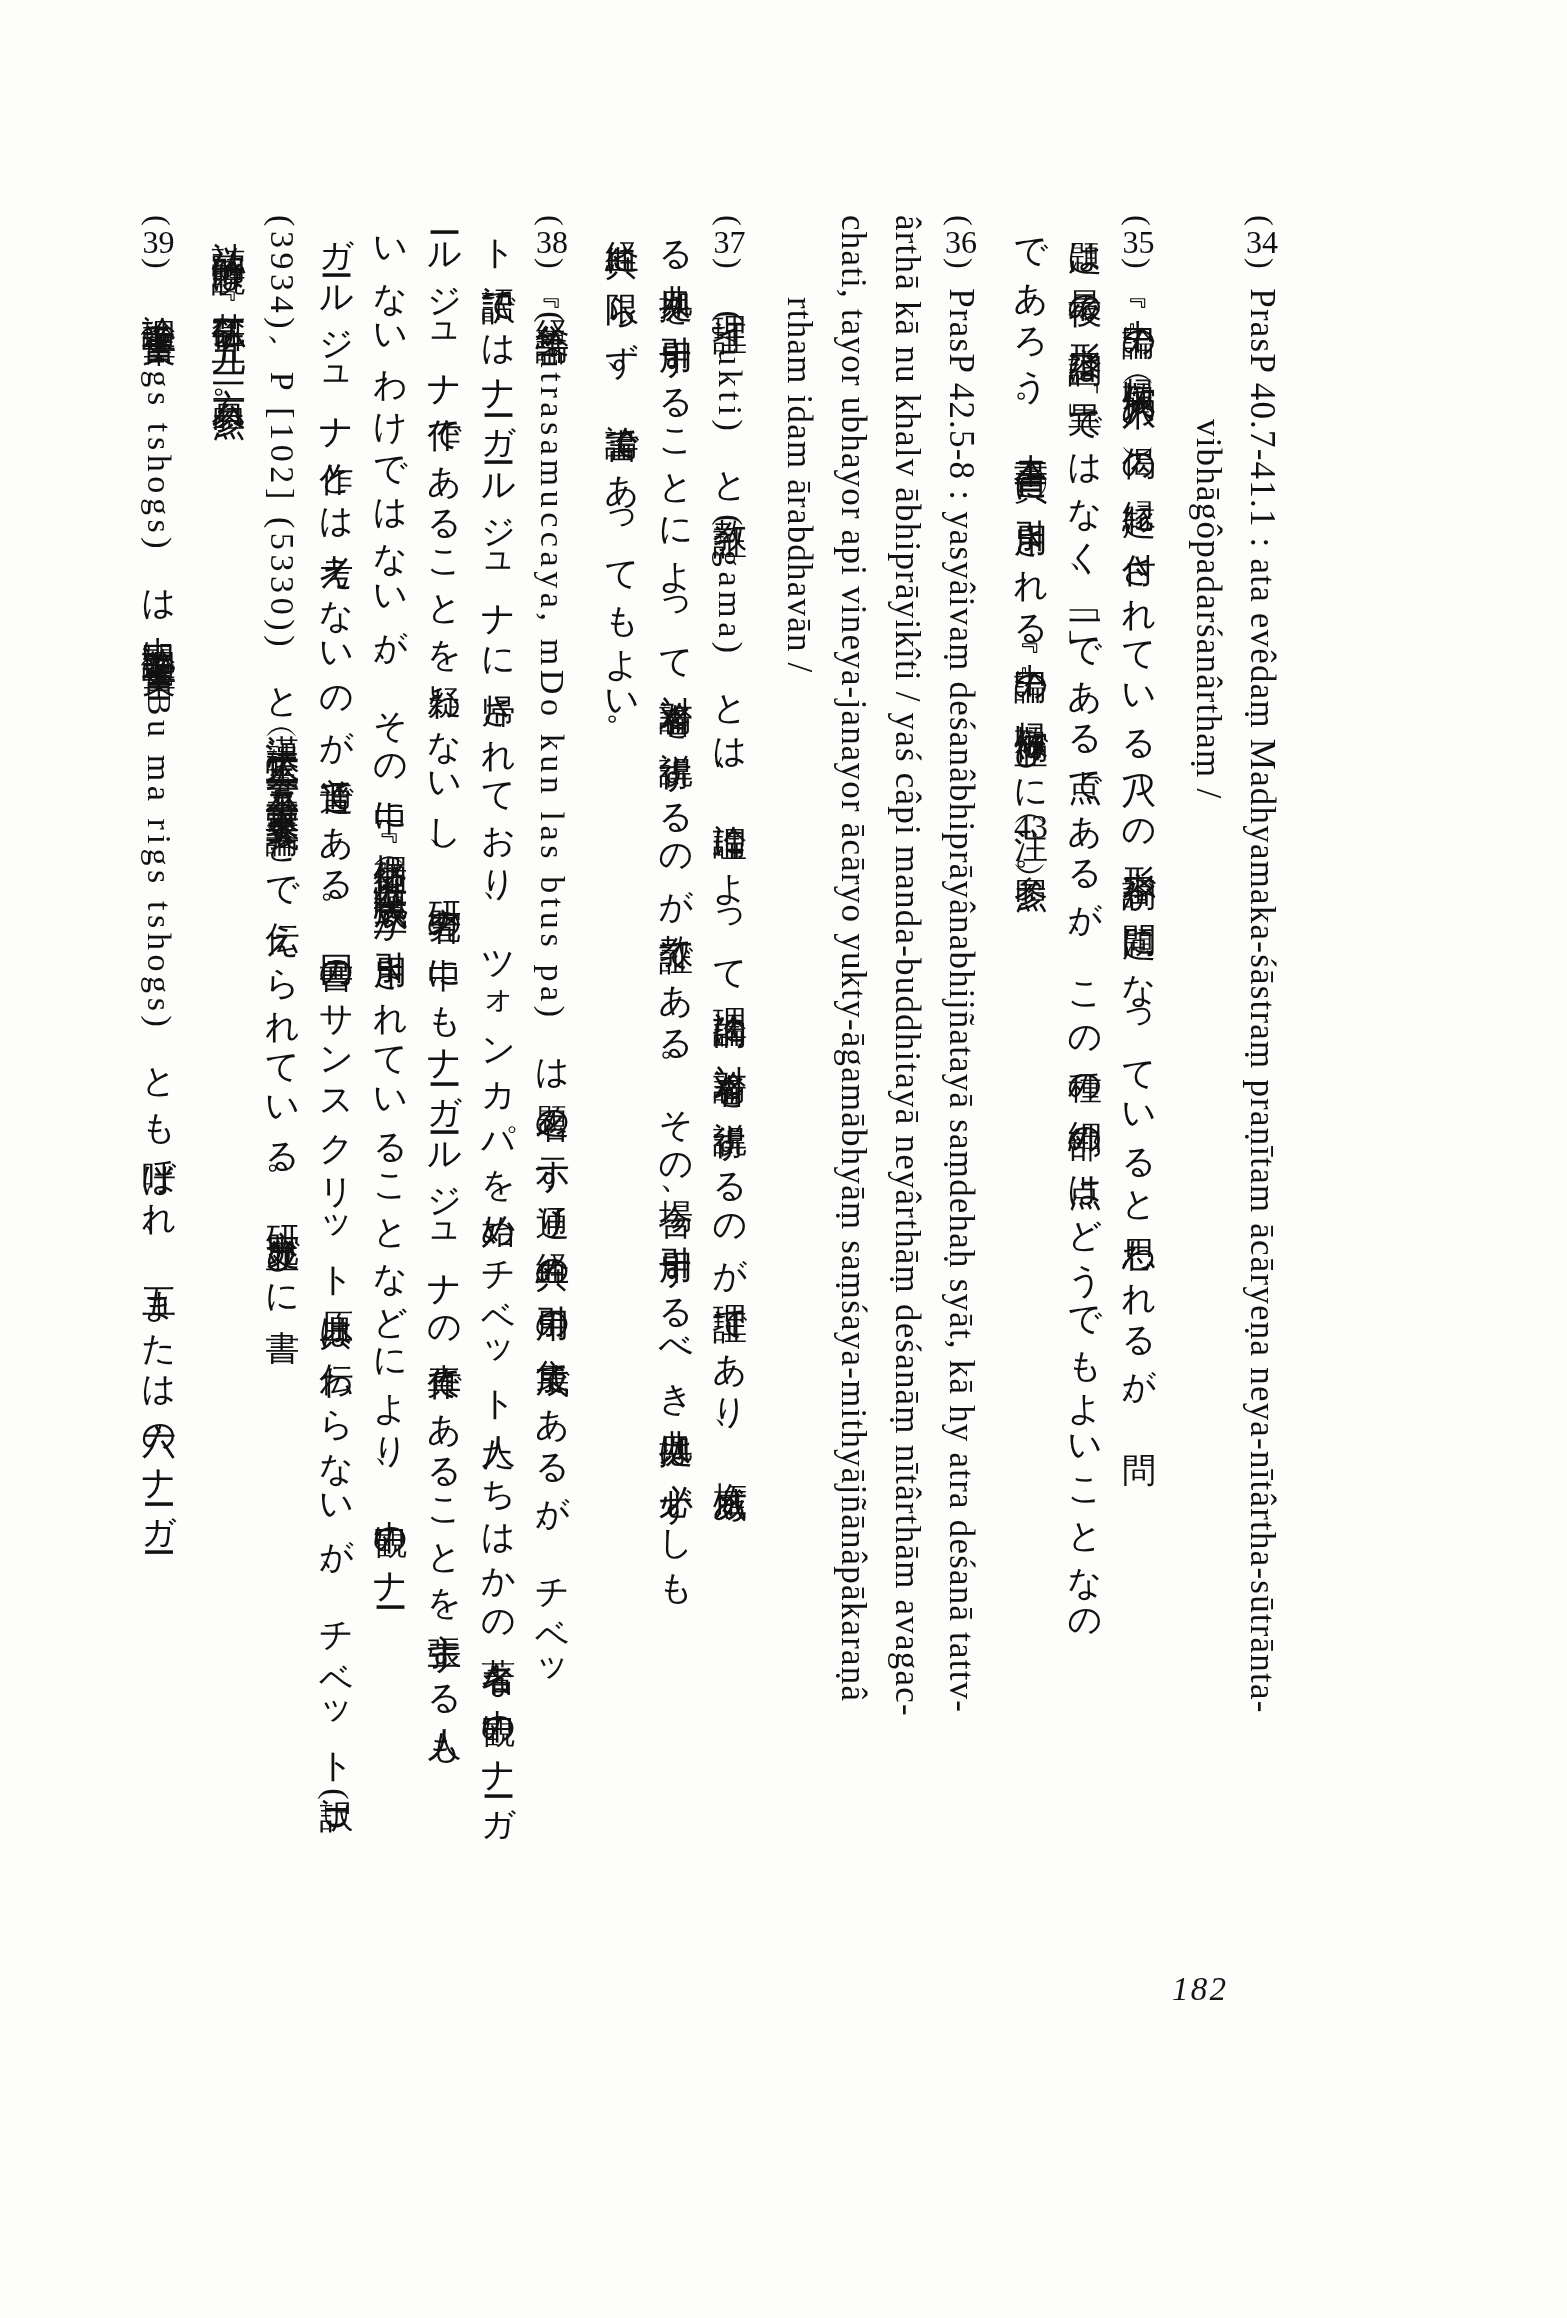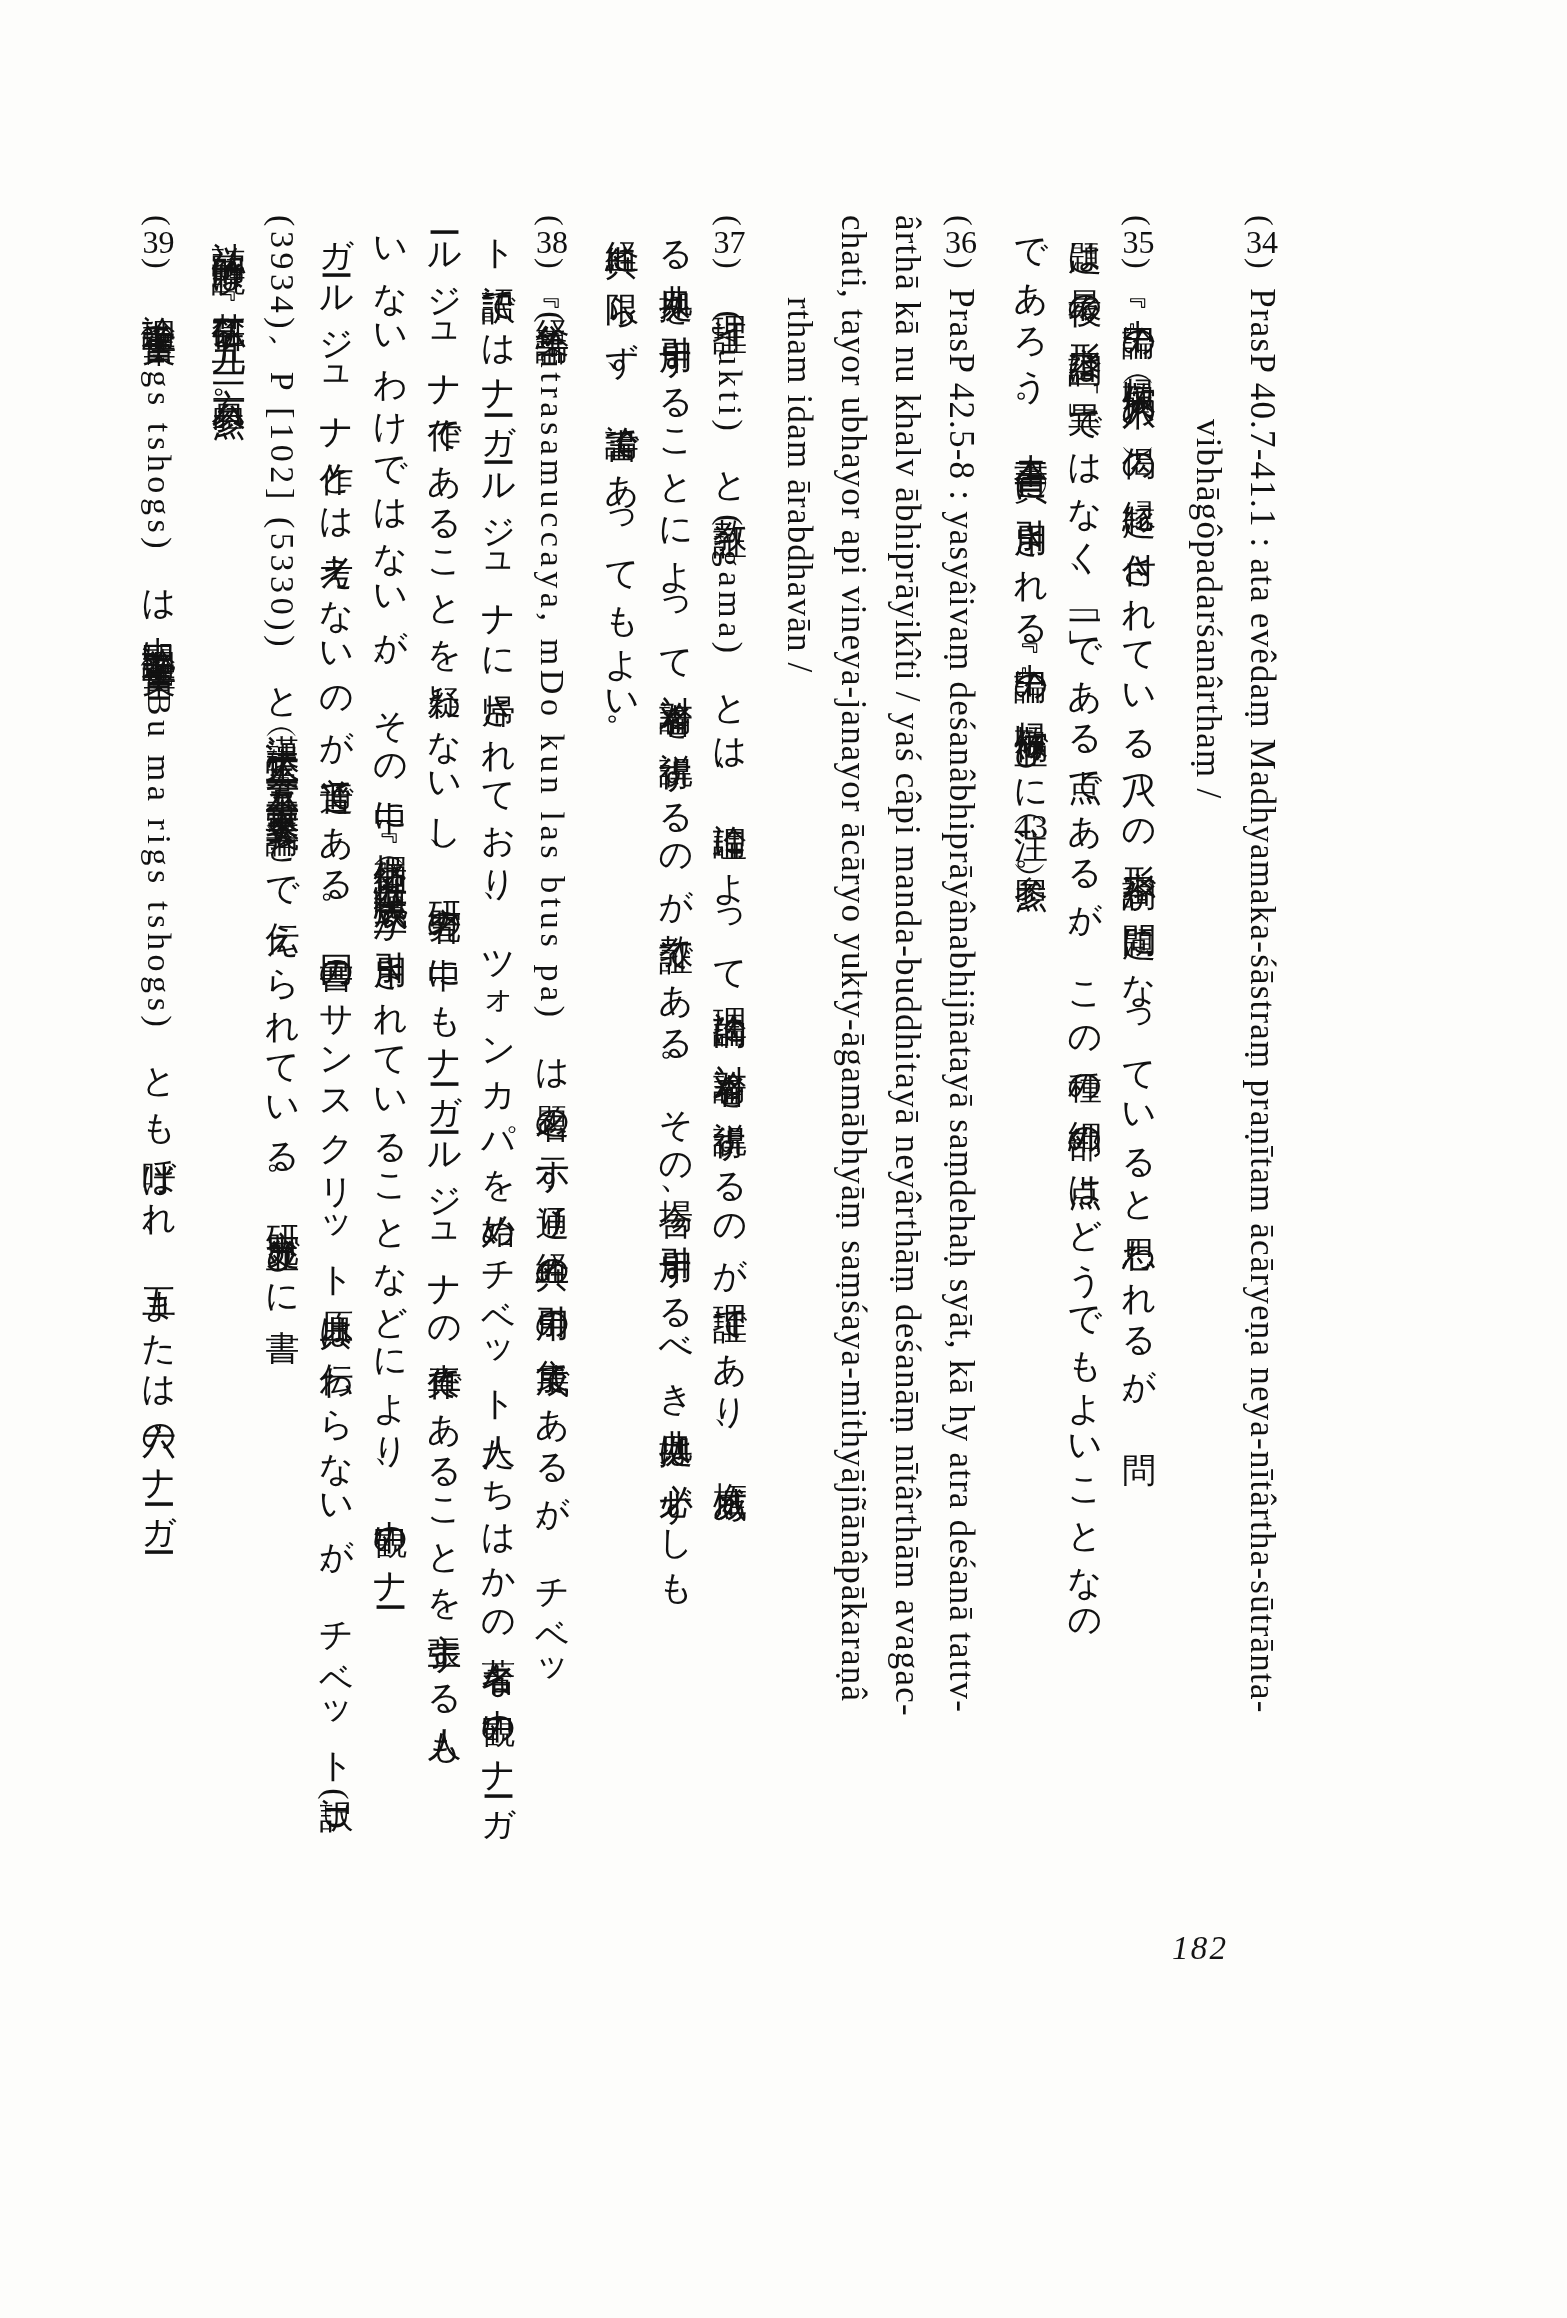--- a/index.html
+++ b/index.html
@@ -51,21 +51,21 @@
     margin-bottom: 20px;
   }
   .note-num::before { content: "("; }
   .note-num::after  { content: ")"; }
   .tcy {
     text-combine-upright: all;
     letter-spacing: 0;
   }
   .page-number {
     position: absolute;
-    top: 1930px;
+    top: 1971px;
     left: 1172px;
     font-size: 33px;
     font-style: italic;
     letter-spacing: 2.3px;
     color: #141414;
   }
 </style>
 </head>
 <body>
 

